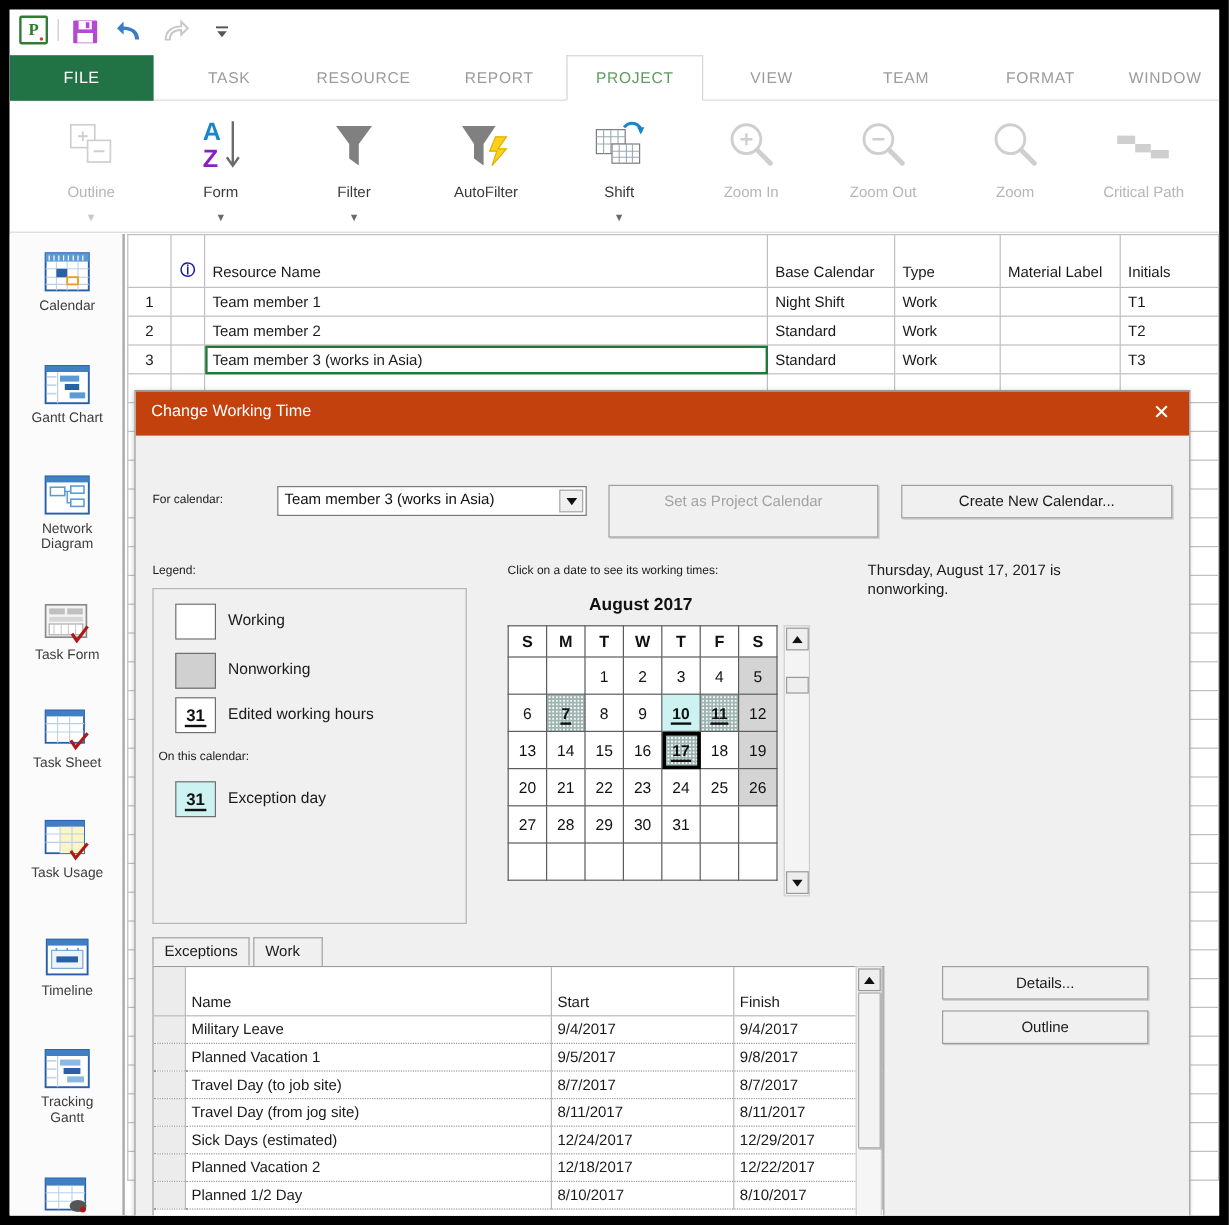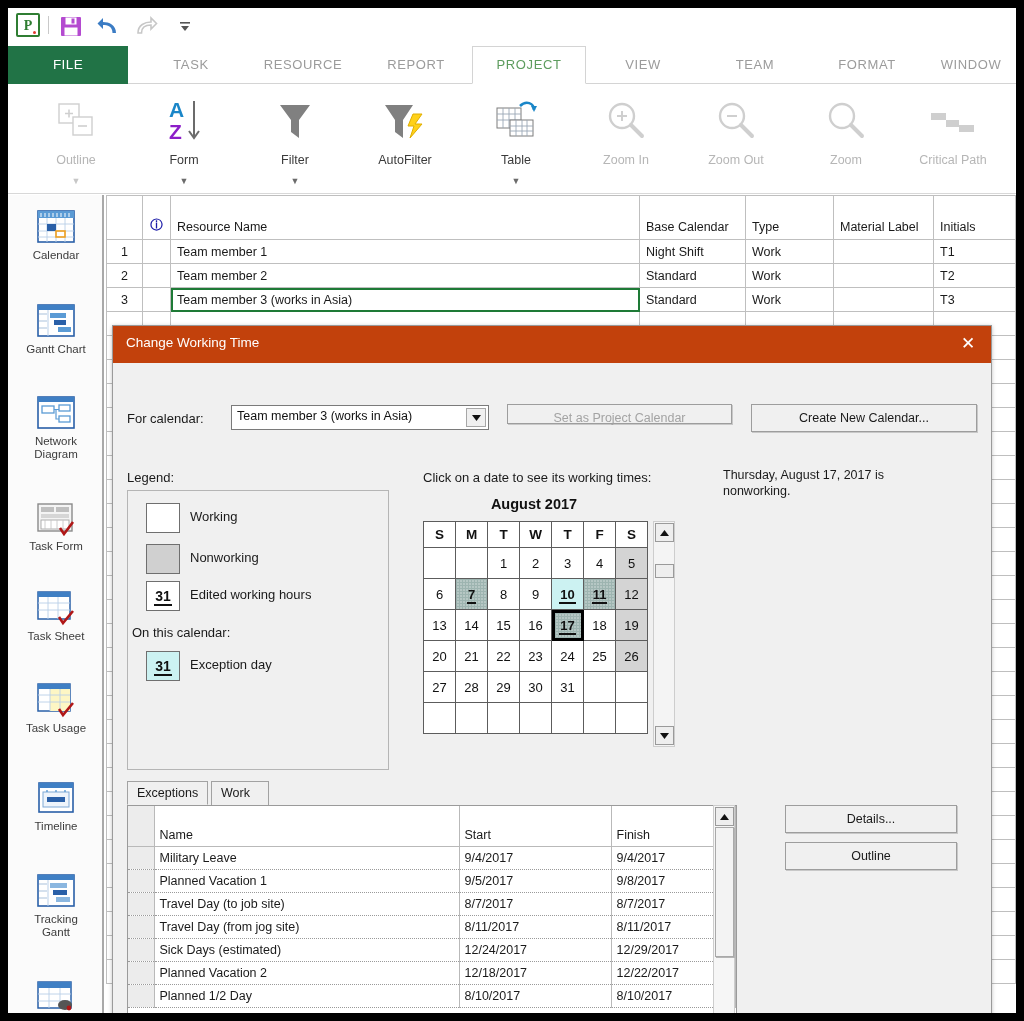--- a/index.html
+++ b/index.html
@@ -92,39 +92,39 @@
   }
   .dlg-title {
     position:absolute; left:0; top:0; width:100%; height:37px; background:#c2410c;
   }
   .dlg-title-text { position:absolute; left:13px; top:9px; font-size:13.5px; color:#fff; }
   .dlg-close { position:absolute; right:12px; top:7px; width:22px; height:22px;
     color:#fff; font-size:17px; text-align:center; line-height:22px; }
 
   .dlg-body { position:absolute; left:0; top:37px; width:100%; bottom:0; }
 
-  .lbl { font-size:13px; color:#1a1a1a; }
+  .lbl { font-size:10px; color:#1a1a1a; }
   .dlg-field-label { position:absolute; left:14px; top:48px; }
 
   .combo {
     position:absolute; left:118px; top:42px; width:258px; height:25px;
     background:#fff; border:1px solid #7a7a7a; font-size:12.5px; color:#111;
     padding:3px 26px 0 5px; overflow:hidden; white-space:nowrap;
   }
   .combo-arrow {
     position:absolute; right:2px; top:2px; width:20px; height:19px;
     background:#f0f0f0; border:1px solid #a7a7a7;
     display:flex; align-items:center; justify-content:center;
   }
   .btn {
     background:#f0f0f0; border:1px solid #9d9d9d; font-size:12.5px; color:#1a1a1a;
     text-align:center; box-shadow:1px 1px 0 #c8c8c8;
   }
   .btn.dis { color:#a3a3a3; }
-  .btn-setproj { position:absolute; left:394px; top:41px; width:225px; height:20px; line-height:26px; }
+  .btn-setproj { position:absolute; left:394px; top:41px; width:225px; height:44px; line-height:26px; }
   .btn-newcal  { position:absolute; left:638px; top:41px; width:226px; height:28px; line-height:26px; }
 
   .legend-label { position:absolute; left:14px; top:107px; }
   .lg-row { position:absolute; left:0; width:100%; height:34px; }
   .lg-sw { position:absolute; left:18px; width:34px; height:30px; border:1px solid #6f6f6f; }
   .lg-tx { position:absolute; left:62px; top:6px; font-size:13px; color:#1a1a1a; }
   .lg-sw.working { background:#fff; }
   .lg-sw.nonworking { background:#d0d0d0; }
   .lg-sw.edited { background:#fff; font-size:14px; font-weight:bold; color:#111; text-align:center;
                   line-height:28px; }
@@ -298,21 +298,21 @@
       <div class="rb-ico">
         <svg width="52" height="46" viewBox="0 0 52 46">
             <rect x="7" y="10" width="24" height="20" fill="#fff" stroke="#7c7c7c" stroke-width="1"></rect>
             <path d="M7 16h24M7 22h24M13 10v20M19 10v20M25 10v20" stroke="#9aa7b5" stroke-width=".9"></path>
             <rect x="20" y="22" width="23" height="16" fill="#fff" stroke="#7c7c7c" stroke-width="1"></rect>
             <path d="M20 28h23M20 33h23M26 22v16M32 22v16M37 22v16" stroke="#9aa7b5" stroke-width=".9"></path>
             <path d="M30 8 C36 2 44 5 44 12" stroke="#1a86c8" stroke-width="2.5" fill="none"></path>
             <path d="M41 8 L44 14 L47 8" fill="#1a86c8"></path>
           </svg>
       </div>
-      <div class="rb-lbl">Table</div>
+      <div class="rb-lbl">Shift</div>
       <div class="rb-caret">▼</div>
     </div>
 
     <div class="rb-item" style="left:566px;">
       <div class="rb-ico">
         <svg width="46" height="46" viewBox="0 0 46 46">
             <circle cx="19" cy="18" r="12" fill="none" stroke="#cfcfcf" stroke-width="2.4"></circle>
             <path d="M14 18h10M19 13v10" stroke="#cfcfcf" stroke-width="2"></path>
             <path d="M28 27 L39 38" stroke="#cfcfcf" stroke-width="4" stroke-linecap="round"></path>
           </svg>

